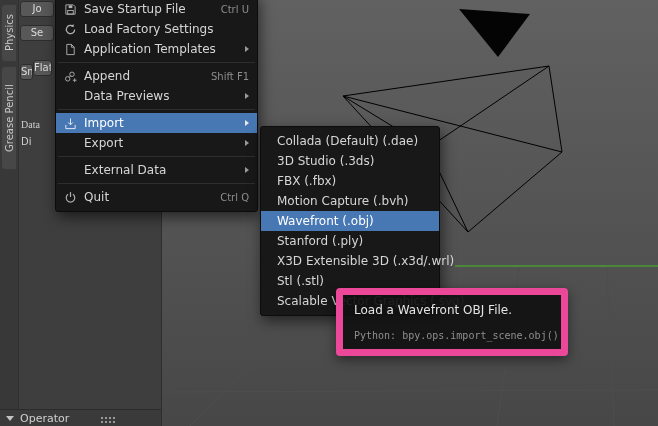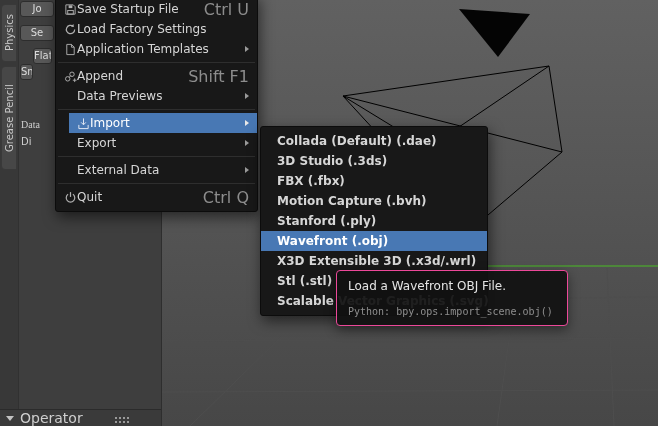--- a/index.html
+++ b/index.html
@@ -42,63 +42,63 @@
     color:#dcdcdc;font-size:10px;line-height:14px;text-align:center;
     overflow:hidden;white-space:nowrap;box-sizing:border-box;height:16px;
   }
   .frag-lbl{
     position:absolute;color:#cfcfcf;font-size:10px;white-space:nowrap;
   }
   .operator-bar{
     position:absolute;left:0;bottom:0;width:161px;height:17px;
     background:#3a3a3a;border-top:1px solid #2b2b2b;
     display:flex;align-items:center;gap:6px;padding:0 6px;box-sizing:border-box;
-    color:#cfcfcf;font-size:14px;
+    color:#cfcfcf;font-size:11px;
   }
   .tri-down{
     width:0;height:0;border-left:4px solid transparent;border-right:4px solid transparent;
     border-top:5px solid #c2c2c2;
   }
   .grip{
     margin-left:26px;width:2px;height:2px;background:#9a9a9a;
     box-shadow:4px 0 #9a9a9a,8px 0 #9a9a9a,12px 0 #9a9a9a,
                0 4px #9a9a9a,4px 4px #9a9a9a,8px 4px #9a9a9a,12px 4px #9a9a9a;
   }
 
   
   .menu{
     position:absolute;z-index:5;background:#181818;
     border:1px solid #0c0c0c;border-radius:3px;
     box-shadow:2px 5px 14px rgba(0,0,0,.55);
     padding:4px 0;box-sizing:border-box;
   }
   .file-menu{left:55px;top:-6px;width:203px;border-top-left-radius:0;border-top-right-radius:0;}
-  .import-menu{left:260px;top:126px;width:228px;font-weight:bold;}
+  .import-menu{left:260px;top:126px;width:180px;}
   .mi{
-    height:20px;display:flex;align-items:center;
+    height:20px;display:flex;align-items:center;gap:7px;
     padding:0 8px 0 7px;font-size:12px;color:#d6d6d6;white-space:nowrap;
   }
   .mi .ic{width:14px;height:14px;flex:0 0 14px;color:#b0b0b0;display:inline-flex;align-items:center;justify-content:center;}
-  .mi .sc{margin-left:auto;color:#8d8d8d;font-size:16px;}
+  .mi .sc{margin-left:auto;color:#8d8d8d;font-size:10px;}
   .mi .arr{
     margin-left:auto;width:0;height:0;
     border-left:4px solid #9a9a9a;border-top:3.5px solid transparent;border-bottom:3.5px solid transparent;
   }
-  .mi.hl{background:#4878b4;color:#ffffff;margin-left:13px;}
+  .mi.hl{background:#4878b4;color:#ffffff;}
   .mi.hl .ic{color:#eaeff7;}
   .mi.hl .arr{border-left-color:#e8e8e8;}
   .msep{height:1px;background:#2e2e2e;margin:3px 2px;}
   .mi2{height:20px;display:flex;align-items:center;padding:0 10px 0 16px;font-size:12px;color:#d6d6d6;white-space:nowrap;}
   .mi2.hl{background:#4878b4;color:#fff;}
 
   
   .tooltip{
-    position:absolute;left:336px;top:270px;width:232px;z-index:8;
+    position:absolute;left:336px;top:288px;width:232px;z-index:8;
     background:rgba(17,17,17,0.93);
-    border:1px solid #ec4899;border-radius:4px;
+    border:7px solid #ec4899;border-radius:4px;
     box-shadow:0 4px 12px rgba(0,0,0,.45);
     padding:8px 11px;box-sizing:border-box;
   }
   .tooltip .tt-title{font-size:12px;color:#e4e4e4;white-space:nowrap;}
   .tooltip .tt-python{
     margin-top:13px;font-size:10px;color:#8f8f8f;white-space:nowrap;
     font-family:"DejaVu Sans Mono","Liberation Mono",monospace;
   }
 </style>
 </head>
@@ -137,21 +137,21 @@
 
   <div class="toolshelf">
     <div class="tabstrip">
       <div class="vtab physics">Physics</div>
       <div class="vtab grease">Grease Pencil</div>
     </div>
 
     <div class="frag-btn" style="left:20px;top:1px;width:34px;">Jo</div>
     <div class="frag-btn" style="left:20px;top:25px;width:34px;">Se</div>
     <div class="frag-btn" style="left:20px;top:64px;width:13px;">Smo</div>
-    <div class="frag-btn" style="left:33px;top:48px;width:19px;">Flat</div>
+    <div class="frag-btn" style="left:33px;top:60px;width:19px;">Flat</div>
     <div class="frag-lbl" style="left:21px;top:96px;margin-top:40px;">Di</div>
     <div class="frag-lbl" style="left:21px;top:119px;font-family:Liberation Serif, serif;">Data</div>
 
     <div class="operator-bar">
       <span class="tri-down"></span>
       <span>Operator</span>
       <span class="grip"></span>
     </div>
   </div>
 
@@ -254,22 +254,22 @@
       <span class="sc">Ctrl Q</span>
     </div>
 
   </div>
 
   <div class="menu import-menu">
     <div class="mi2">Collada (Default) (.dae)</div>
     <div class="mi2">3D Studio (.3ds)</div>
     <div class="mi2">FBX (.fbx)</div>
     <div class="mi2">Motion Capture (.bvh)</div>
+    <div class="mi2 hl">Wavefront (.obj)</div>
     <div class="mi2">Stanford (.ply)</div>
-    <div class="mi2 hl">Wavefront (.obj)</div>
     <div class="mi2">X3D Extensible 3D (.x3d/.wrl)</div>
     <div class="mi2">Stl (.stl)</div>
     <div class="mi2">Scalable Vector Graphics (.svg)</div>
   </div>
 
   <div class="tooltip">
     <div class="tt-title">Load a Wavefront OBJ File.</div>
     <div class="tt-python">Python: bpy.ops.import_scene.obj()</div>
   </div>
 

